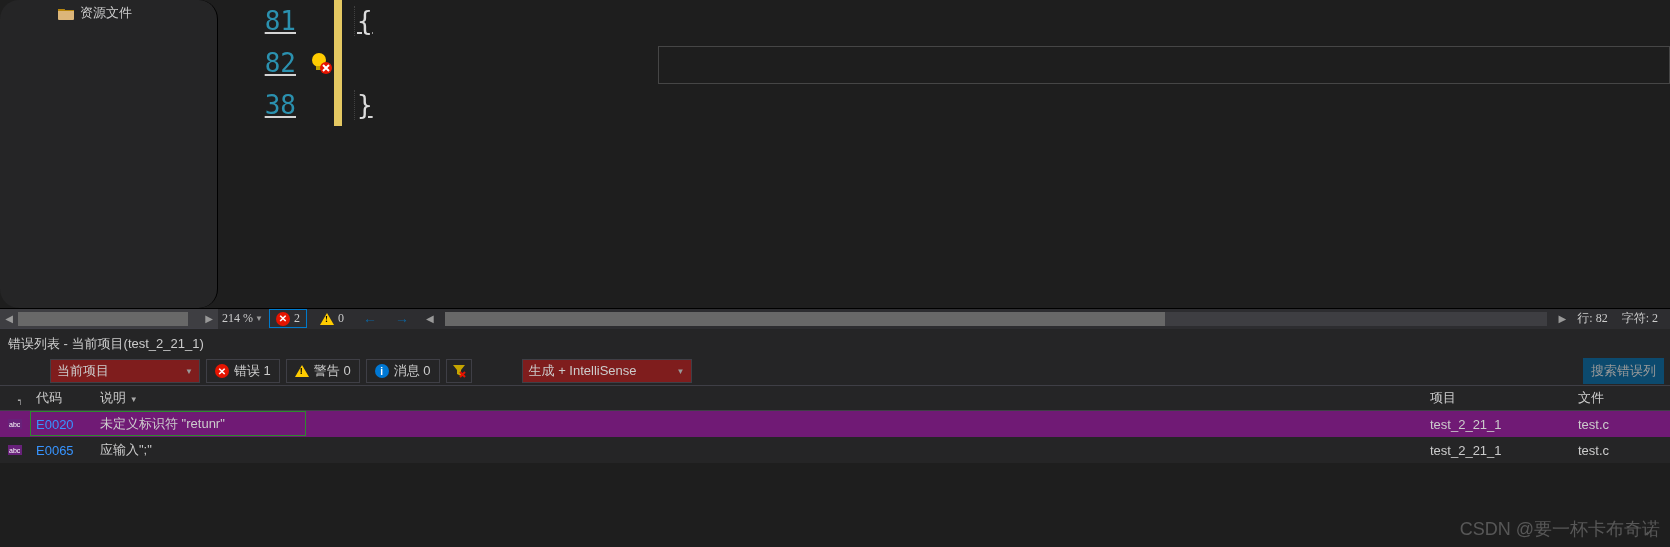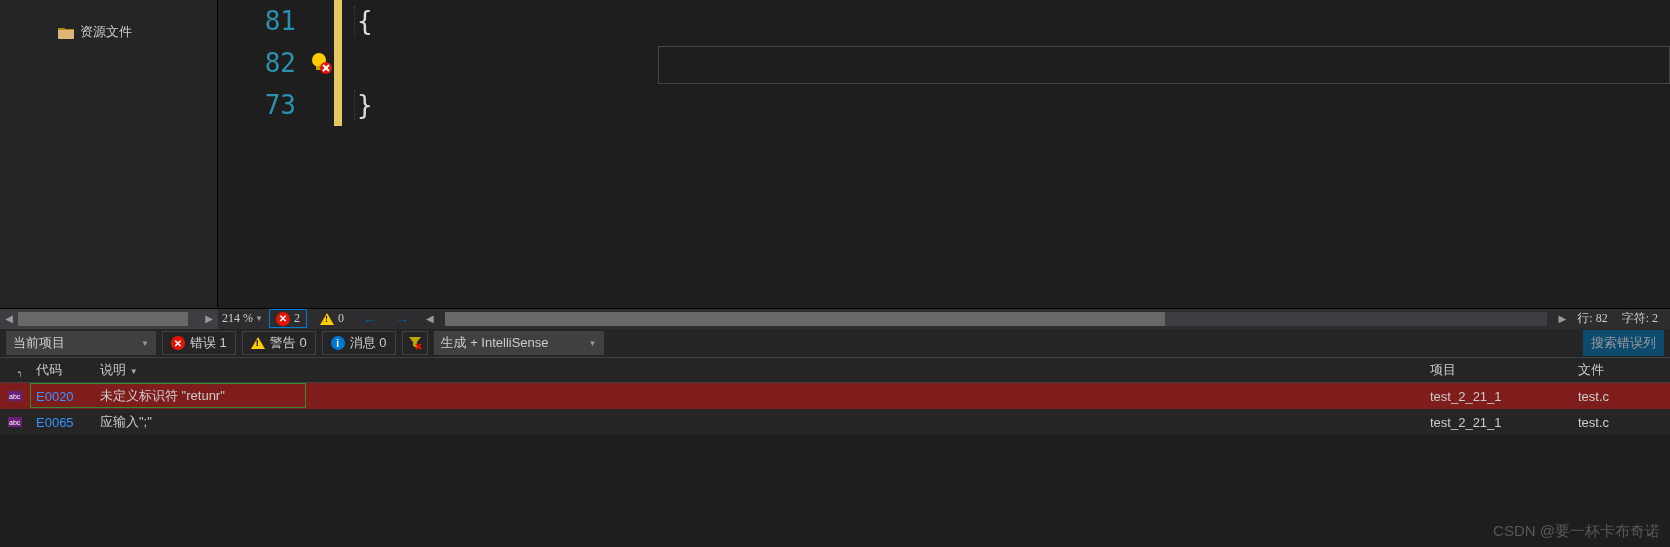--- a/index.html
+++ b/index.html
@@ -14,21 +14,22 @@
   position: relative;
 }
 .top-area {
   display: flex;
   height: 308px;
 }
 .solution-explorer {
   width: 218px;
   background: #252526;
   border-right: 1px solid #000;
-  padding: 21px 0;
+  padding: 2px 0;
+  border-radius: 19px;
 }
 .tree-item {
   display: flex;
   align-items: center;
   padding: 2px 0 2px 58px;
   gap: 6px;
   color: #cccccc;
 }
 .folder-icon {
   width: 16px;
@@ -41,20 +42,21 @@
   flex: 1;
   position: relative;
   background: #1e1e1e;
   overflow: hidden;
 }
 .code-area {
   display: flex;
   height: 100%;
   font-family: Consolas, monospace;
   font-size: 26px;
+  text-decoration: underline;
 }
 .gutter {
   display: flex;
   flex-direction: column;
 }
 .line-row {
   display: flex;
   height: 42px;
   align-items: center;
 }
@@ -193,28 +195,29 @@
   display: flex;
   align-items: center;
   height: 28px;
   padding: 0 6px;
   gap: 6px;
   background: #252526;
 }
 .combo {
   display: flex;
   align-items: center;
-  background: #404040;
+  background: #7f1d1d;
   border: 1px solid #3f3f46;
   height: 24px;
   padding: 0 6px;
   gap: 16px;
   color: #cccccc;
   min-width: 150px;
   justify-content: space-between;
+  margin-left: 44px;
 }
 .combo small { font-size: 8px; color: #999; }
 .filter-btn {
   display: flex;
   align-items: center;
   gap: 5px;
   border: 1px solid #3f3f46;
   height: 24px;
   padding: 0 8px;
   color: #cccccc;
@@ -245,29 +248,29 @@
 .col-desc { flex: 1; }
 .col-proj { width: 136px; }
 .col-file { width: 98px; margin-left: 12px; }
 .table-row {
   display: flex;
   align-items: center;
   height: 26px;
   color: #cccccc;
 }
 .table-row.selected {
-  background: #7f1d1d;
+  background: #701a75;
 }
 .codecell { color:#3794ff; }
 .watermark {
   position: absolute;
   right: 10px;
   bottom: 6px;
   color: #6a6a6a;
-  font-size: 15px;
+  font-size: 18px;
   opacity: 0.75;
   pointer-events: none;
 }
 .dd-tri { font-size:8px; color:#aaa; }
 </style>
 </head>
 <body>
 
 <div class="top-area">
   <div class="solution-explorer">
@@ -300,21 +303,21 @@
                   <circle cx="9" cy="8" r="7" fill="#ffcc00"></circle>
                   <rect x="6" y="14" width="6" height="4" fill="#bfa100"></rect>
                   <circle cx="16" cy="16" r="6" fill="#e51400"></circle>
                   <path stroke="#fff" stroke-width="2" d="M13 13l6 6M19 13l-6 6"></path>
                 </svg>
             </span>
           </div>
           <div class="change-bar"></div>
         </div>
         <div class="line-row">
-          <div class="line-num">73</div>
+          <div class="line-num">38</div>
           <div class="bulb-col"></div>
           <div class="change-bar"></div>
           <div class="code-col"><span class="brace-guide code-text">}</span></div>
         </div>
       </div>
     </div>
   </div>
 </div>
 
 <div class="bottom-scroll">
@@ -347,20 +350,21 @@
     <div class="scroll-arrow">▶</div>
 
     <div class="pos-info">
       <span>行: 82</span>
       <span>字符: 2</span>
     </div>
   </div>
 </div>
 
 <div class="error-list-panel">
+  <div class="panel-title">错误列表 - 当前项目(test_2_21_1)</div>
 
   <div class="panel-toolbar">
     <div class="combo">
       <span>当前项目</span>
       <small>▼</small>
     </div>
     <div class="filter-btn">
       <span class="err-ico">✕</span>
       <span>错误 1</span>
     </div>

